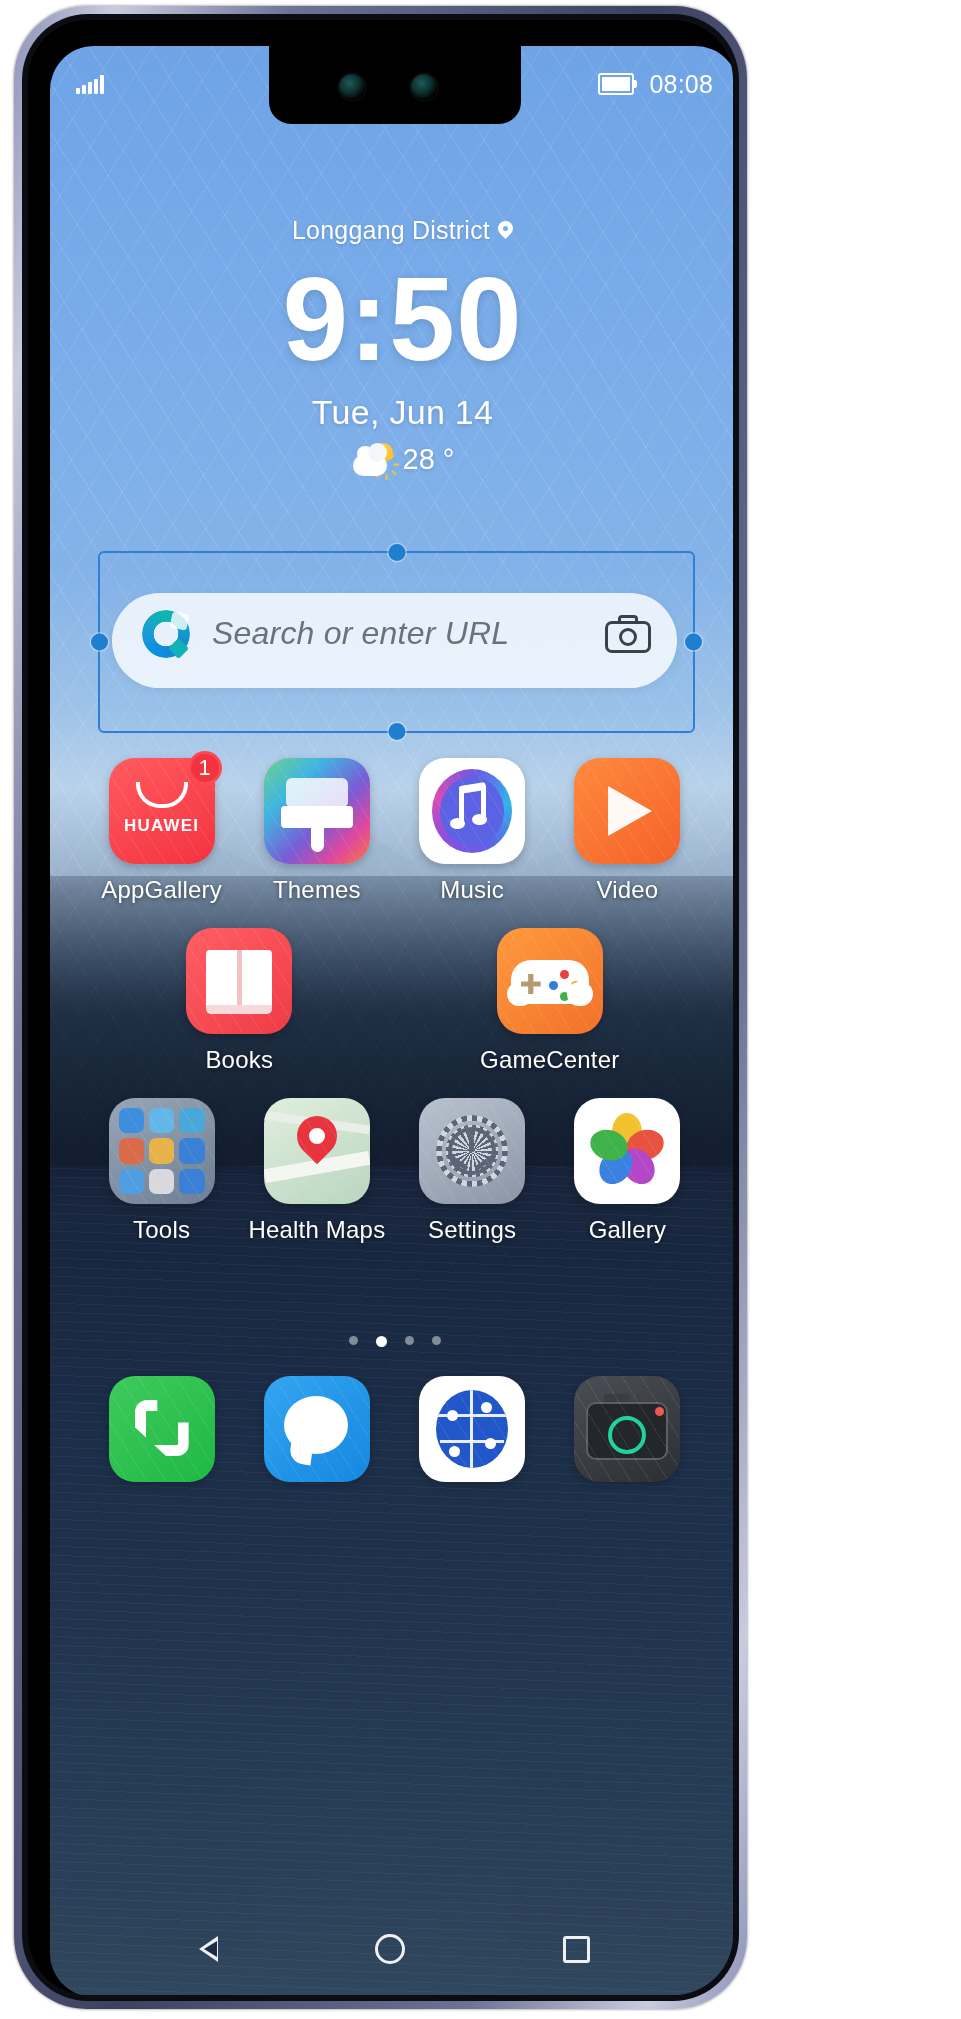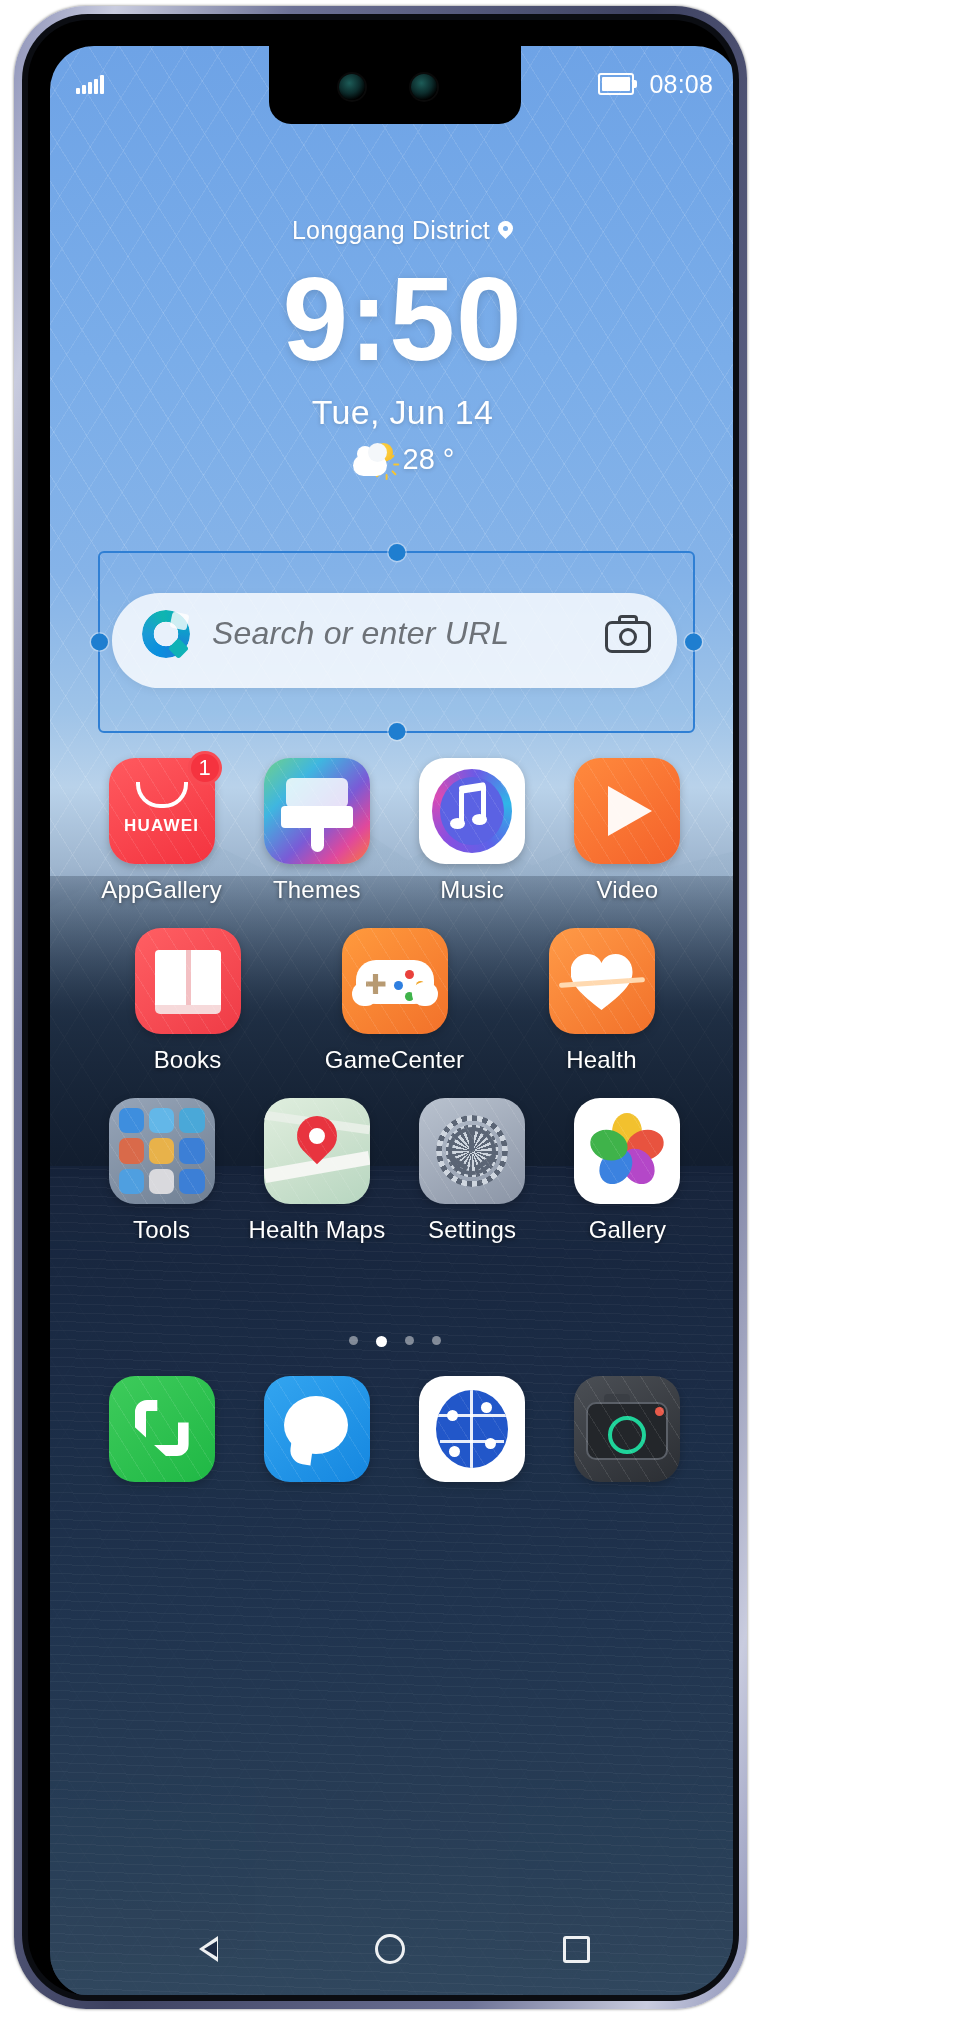--- a/index.html
+++ b/index.html
@@ -432,27 +432,20 @@
                     <span class="dpad"></span>
                     <span class="gbtn gb1"></span>
                       <span class="gbtn gb2"></span>
                     <span class="gbtn gb3"></span>
                       <span class="gbtn gb4"></span>
                   </span>
                 </div>
                 <div class="lbl">GameCenter</div>
               </div>
 
-              <div class="app">
-                <div class="tile ic-health">
-                  <span class="hrt"></span>
-                    <span class="hrt-line"></span>
-                </div>
-                <div class="lbl">Health</div>
-              </div>
 
             </div>
 
             <div class="row">
               <div class="app">
                 <div class="tile ic-tools">
                   <span class="folder">
                     <span style="background:#3e8ede"></span>
                       <span style="background:#63b7e8"></span>
                       <span style="background:#4aa8d8"></span>

